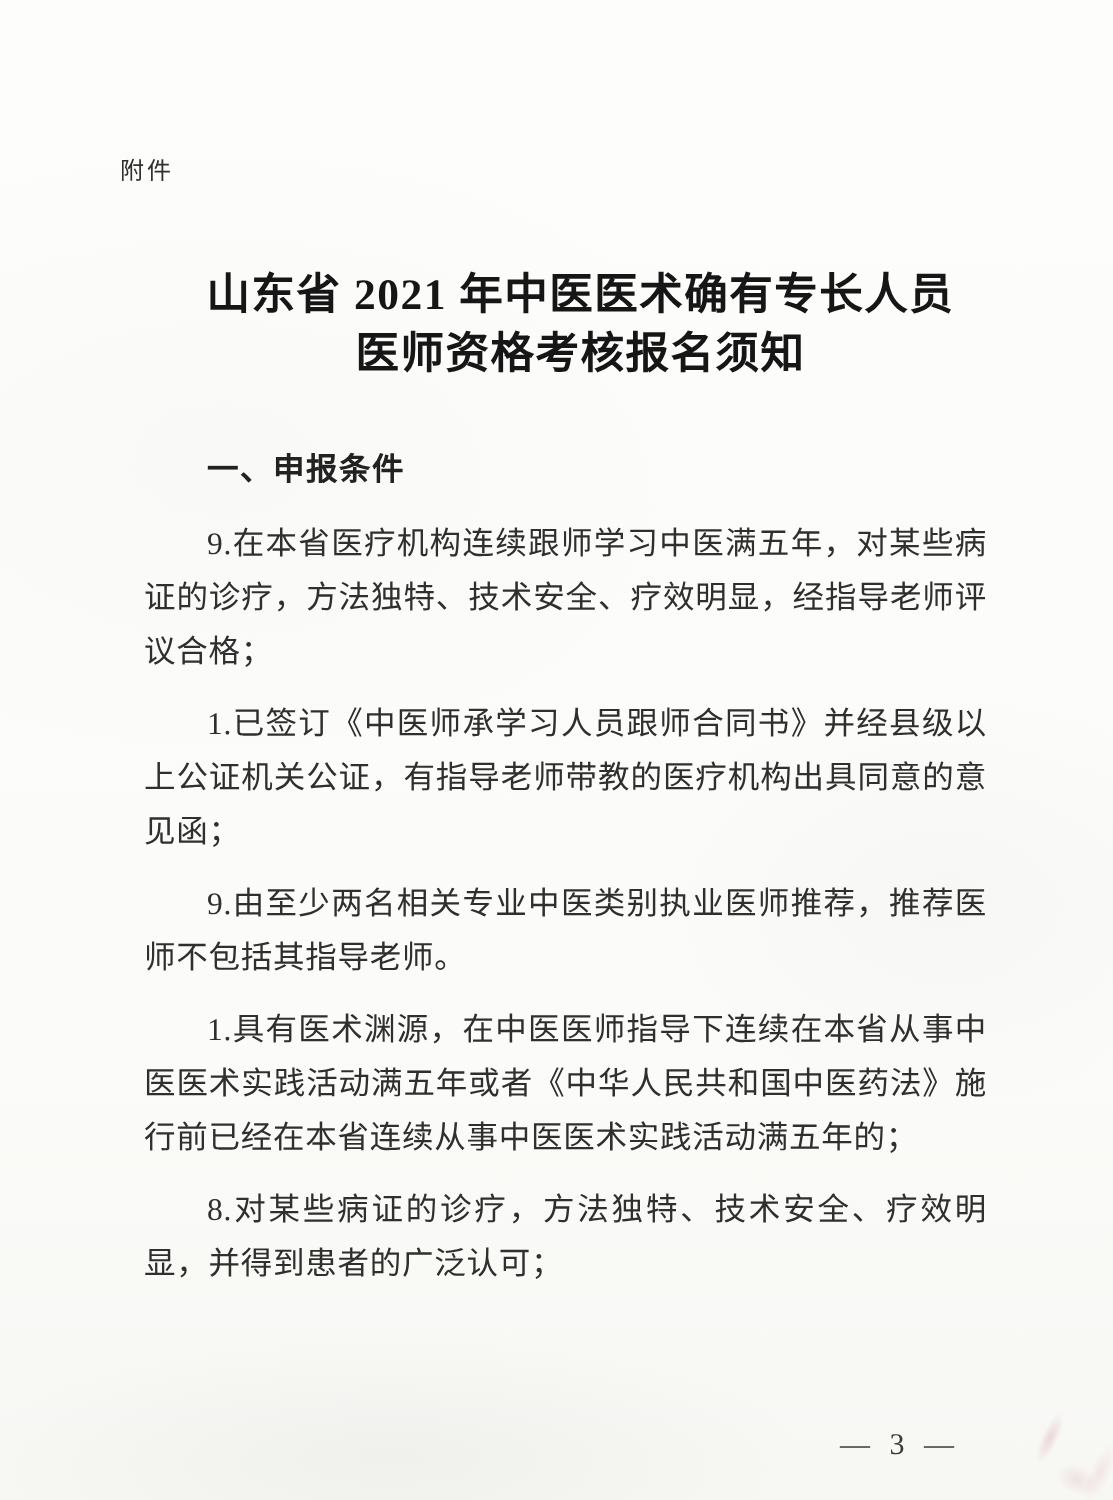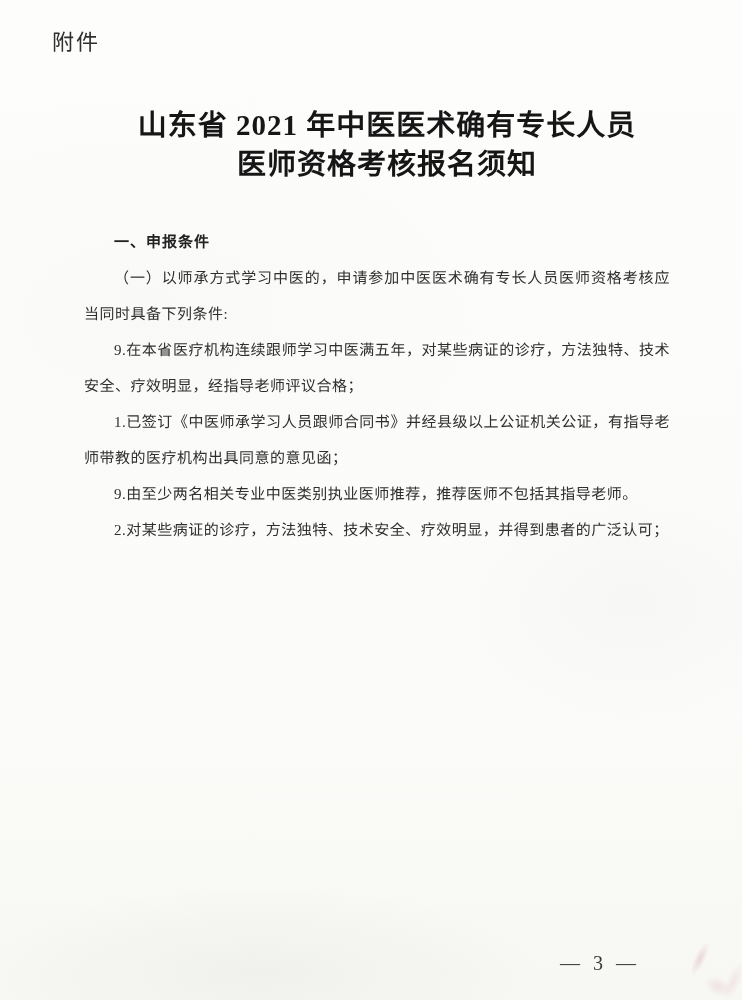--- a/index.html
+++ b/index.html
@@ -18,24 +18,24 @@
     width: 742px;
     height: 1000px;
     box-sizing: border-box;
     background:
       radial-gradient(ellipse 400px 120px at 35% 97%, rgba(120,120,120,0.06), rgba(0,0,0,0) 70%),
       radial-gradient(ellipse 300px 200px at 85% 60%, rgba(140,140,140,0.04), rgba(0,0,0,0) 70%),
       radial-gradient(ellipse 500px 300px at 20% 30%, rgba(150,150,150,0.03), rgba(0,0,0,0) 70%),
       linear-gradient(180deg, #fdfdfc 0%, #fbfbf9 70%, #f7f7f4 100%);
   }
   .attachment {
-    padding-top: 28px;
-    margin-left: 52px;
+    padding-top: 100px;
+    margin-left: 80px;
     font-family: "Liberation Sans", "DejaVu Sans", sans-serif;
-    font-size: 22px;
+    font-size: 16px;
     line-height: 30px;
     color: #2f2f2f;
     letter-spacing: 2px;
   }
   .doc-title {
     margin-top: 48px;
     text-align: center;
     font-weight: bold;
     font-size: 29px;
     line-height: 39px;
@@ -43,22 +43,22 @@
     letter-spacing: 1px;
     margin-left: 32px;
   }
   .content {
     margin-top: 40px;
     margin-left: 84px;
     margin-right: 72px;
     color: #2f2f2f;
   }
   .content p {
-    margin: 0;
-    font-size: 15px;
+    margin: 12px;
+    font-size: 21px;
     line-height: 36px;
     text-indent: 2em;
     text-align: justify;
     letter-spacing: 0.5px;
   }
   .content p.heading {
     font-family: "Liberation Sans", "DejaVu Sans", sans-serif;
     font-weight: bold;
     color: #222222;
     letter-spacing: 1px;
@@ -93,24 +93,24 @@
   <div class="attachment">附件</div>
 
   <div class="doc-title">
     <div>山东省 2021 年中医医术确有专长人员</div>
     <div>医师资格考核报名须知</div>
   </div>
 
   <div class="content">
 
   <p class="heading">一、申报条件</p>
-      <p class="body">（一）以师承方式学习中医的，申请参加中医医术确有专长人员医师资格考核应当同时具备下列条件:</p>
       <p class="body">9.在本省医疗机构连续跟师学习中医满五年，对某些病证的诊疗，方法独特、技术安全、疗效明显，经指导老师评议合格；</p>
       <p class="body">1.已签订《中医师承学习人员跟师合同书》并经县级以上公证机关公证，有指导老师带教的医疗机构出具同意的意见函；</p>
       <p class="body">9.由至少两名相关专业中医类别执业医师推荐，推荐医师不包括其指导老师。</p>
-      <p class="body">2.对某些病证的诊疗，方法独特、技术安全、疗效明显，并得到患者的广泛认可；</p>
+      <p class="body">1.具有医术渊源，在中医医师指导下连续在本省从事中医医术实践活动满五年或者《中华人民共和国中医药法》施行前已经在本省连续从事中医医术实践活动满五年的；</p>
+      <p class="body">8.对某些病证的诊疗，方法独特、技术安全、疗效明显，并得到患者的广泛认可；</p>
     </div>
 
   <div class="page-number">— 3 —</div>
 
   <div class="scan-smudge"></div>
 
 </div>
 
 </body></html>

